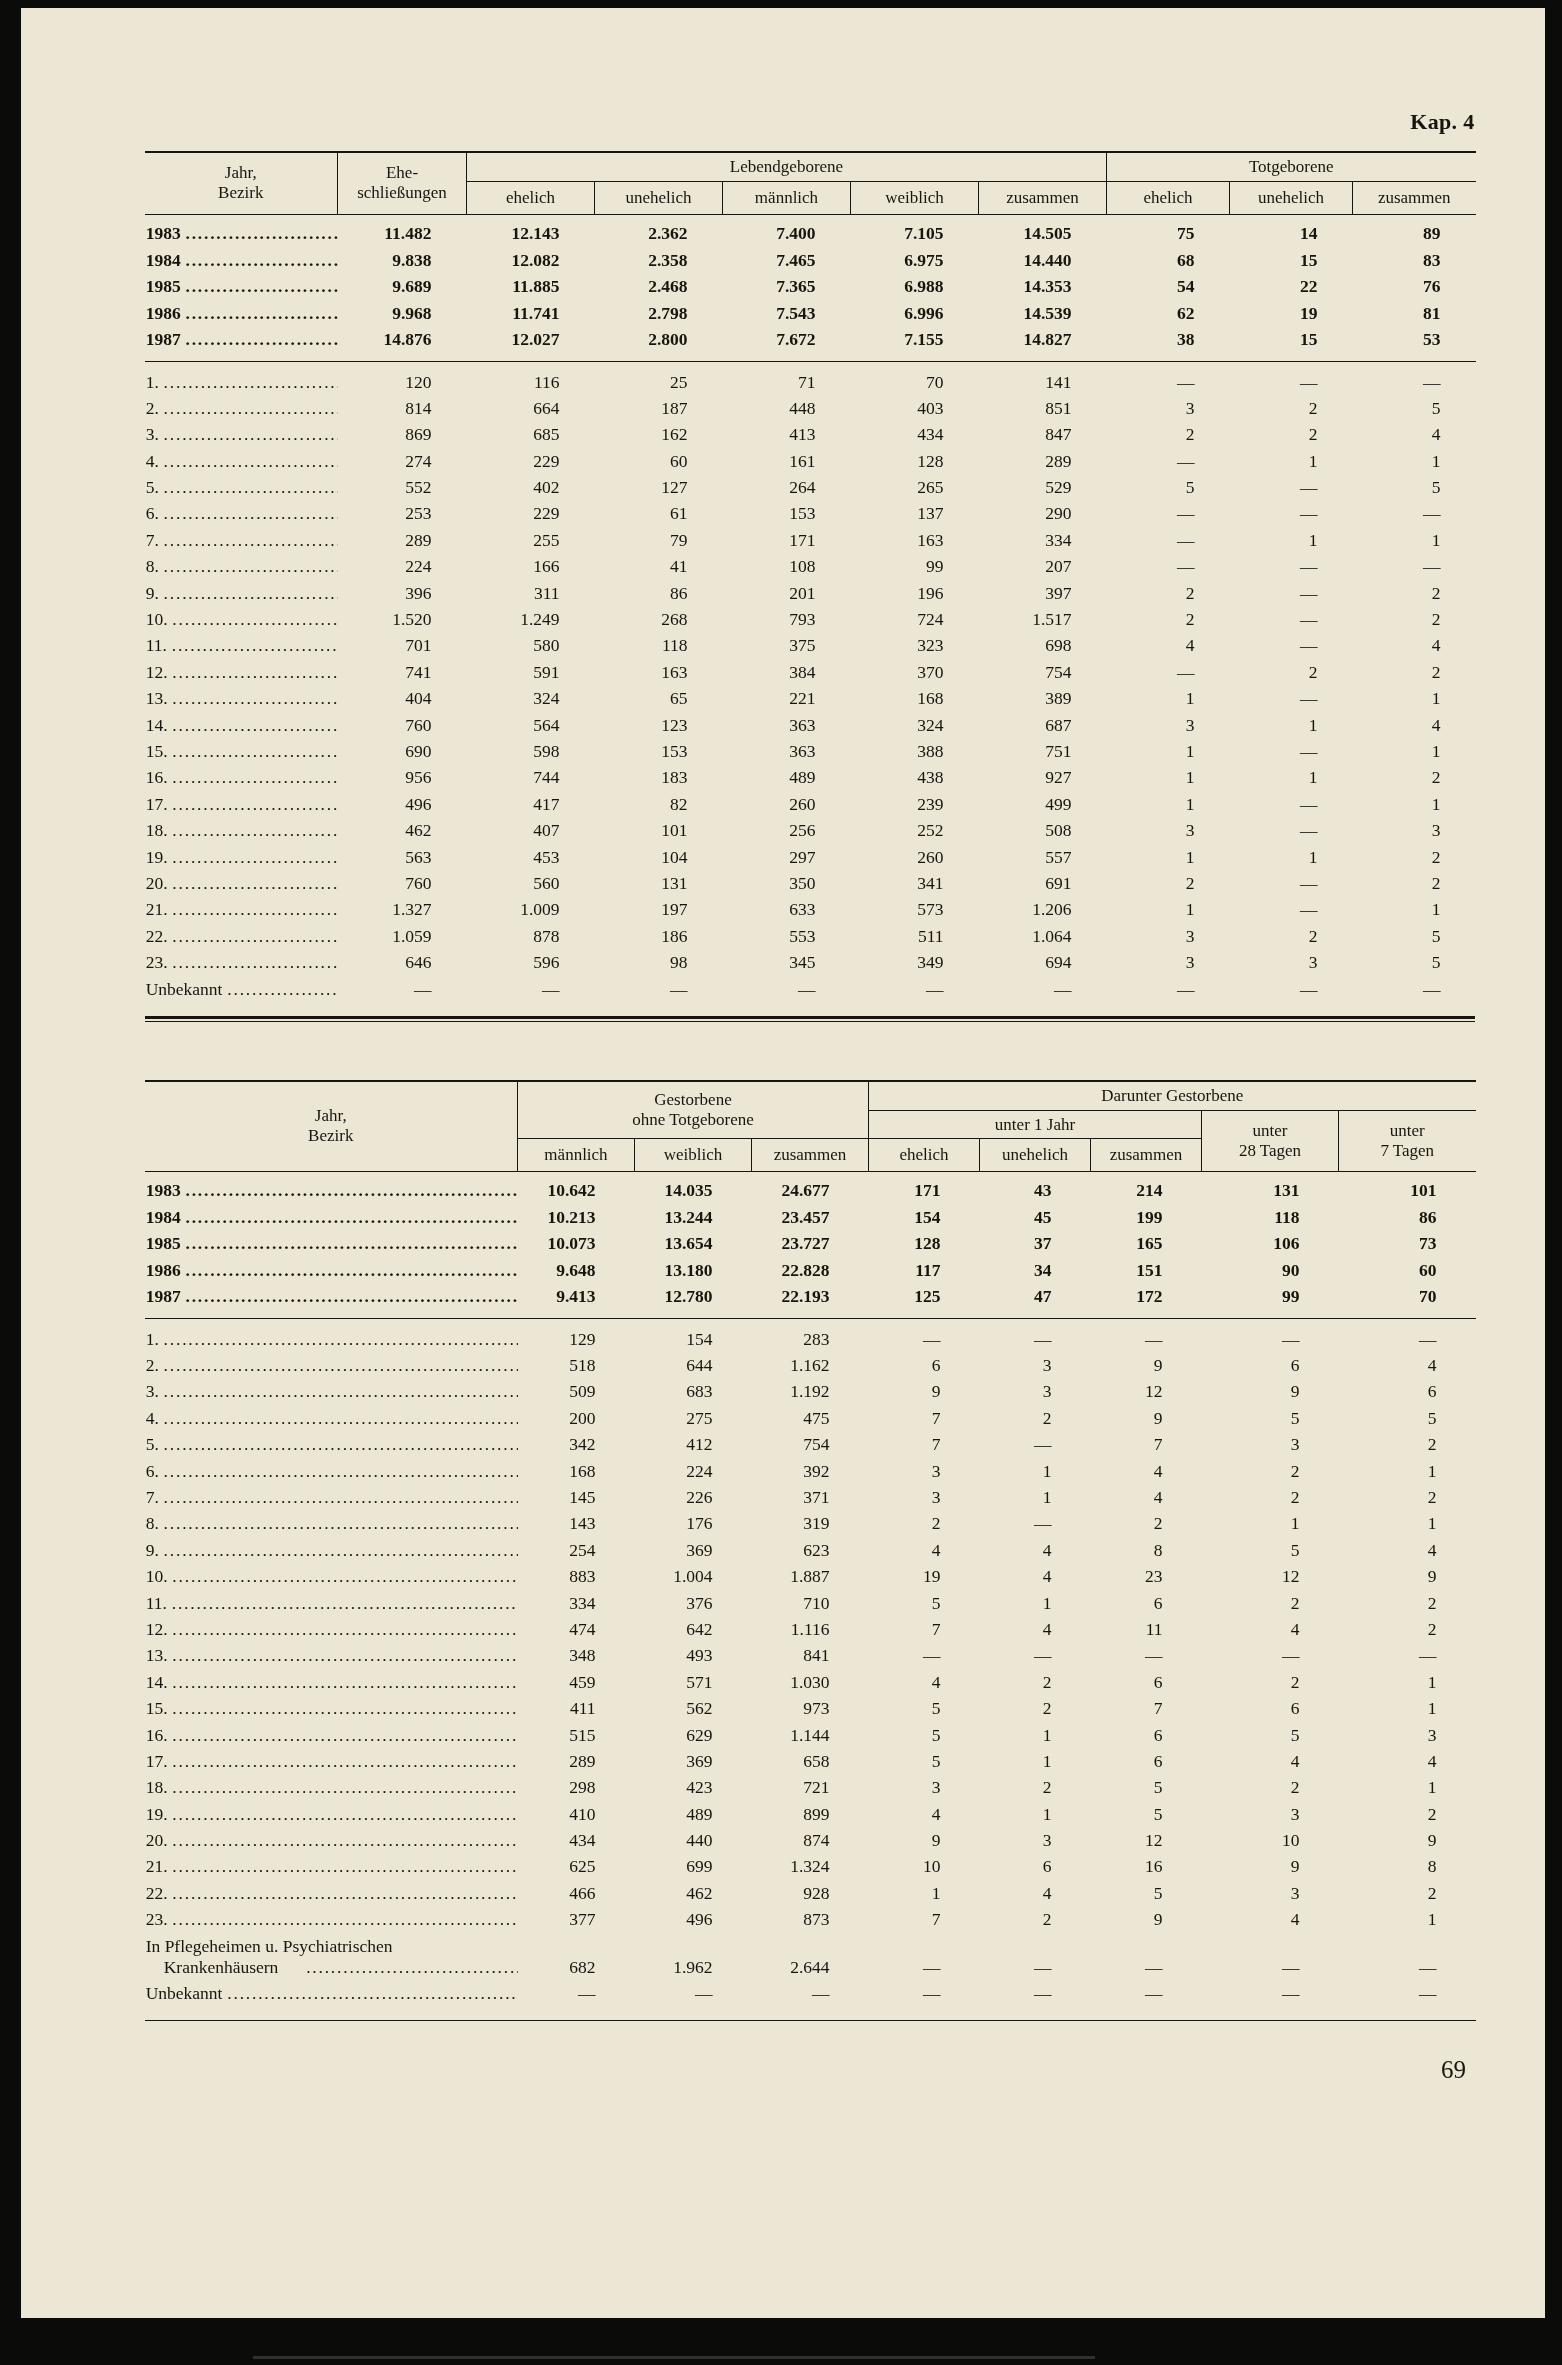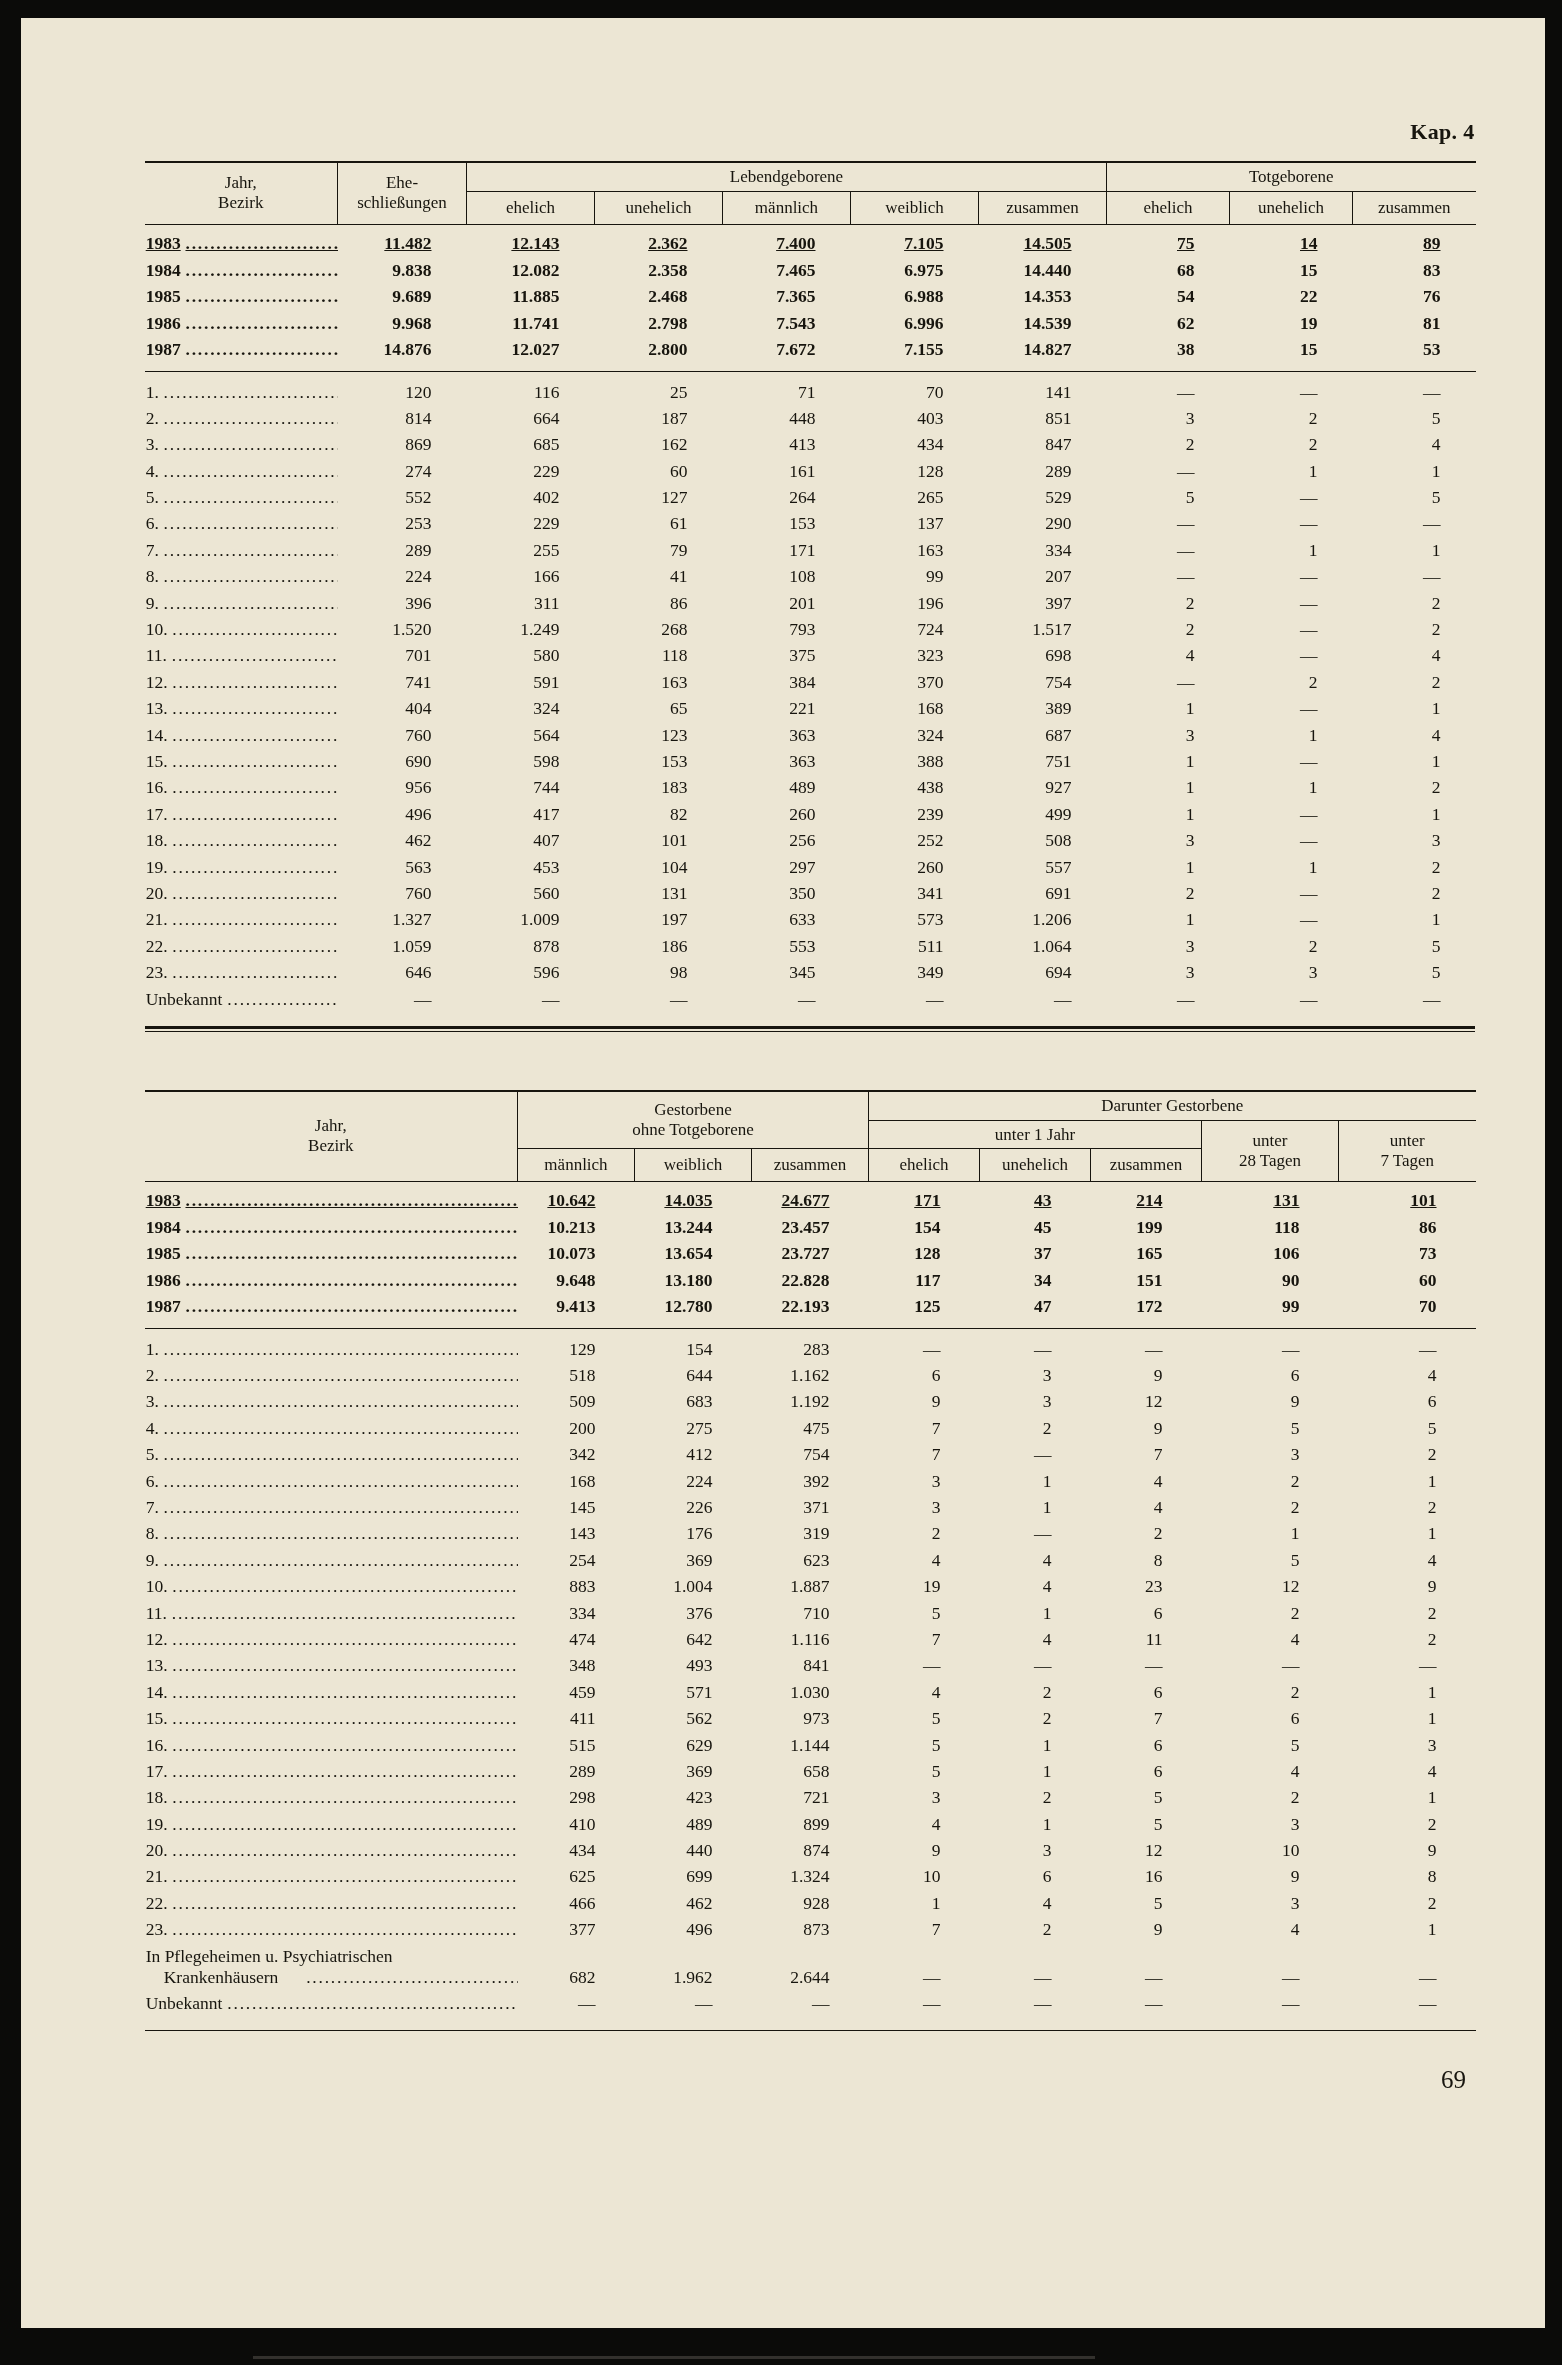--- a/index.html
+++ b/index.html
@@ -5,21 +5,21 @@
   * { margin:0; padding:0; box-sizing:border-box; }
   html,body { width:1562px; height:2366px; }
   body {
     background:#0b0b09;
     font-family:"Liberation Serif","DejaVu Serif",serif;
     position:relative;
     overflow:hidden;
   }
   .sheet {
     position:absolute;
-    left:20.5px; top:18px;
+    left:20.5px; top:8px;
     width:1524px; height:2310px;
     background:#ece6d4;
     color:#17150e;
   }
   .content { position:relative; padding:101px 70px 0 124px; }
 
   .kap { text-align:right; font-weight:bold; font-size:22px; letter-spacing:0.3px; }
   .title { text-align:center; font-weight:bold; font-size:18px; margin-top:9.6px; }
 
   table { border-collapse:collapse; width:100%; table-layout:fixed; font-size:17.5px; color:#17150e; }
@@ -35,21 +35,21 @@
   th.group { border-bottom:1.2px solid #17150e; padding:4.8px 2.4px 3.6px; }
   th.group2 { border-bottom:1.2px solid #17150e; }
   th.sub { vertical-align:middle; padding:6px 2.4px; }
   th.lbl-h { vertical-align:middle; }
 
   td { vertical-align:bottom; padding:2.4px 0 3px; line-height:21px; }
   td.val { text-align:right; padding-right:35px; }
   .t2 td.val { padding-right:39px; }
 
   tbody.years { font-weight:bold; border-bottom:1.2px solid #17150e; }
-  tbody.years tr:first-child td { padding-top:8.4px;text-decoration:underline; }
+  tbody.years tr:first-child td { padding-top:8.4px; }
   tbody.years tr:last-child td { padding-bottom:11px;margin-top:26px; }
   tbody.districts tr:first-child td { padding-top:9.6px; }
   tbody.districts tr:last-child td { padding-bottom:16px; }
 
   td.lblc { padding-left:1.2px; }
   .lline { display:flex; align-items:baseline; }
   .lline + .lline { padding-left:18px;gap:23px; }
   .leader { flex:1; overflow:hidden; white-space:nowrap; letter-spacing:1.8px; padding-left:4.8px; }
 
   .t1-bottom { height:6px; border-top:3px solid #17150e; border-bottom:1.2px solid #17150e; }

